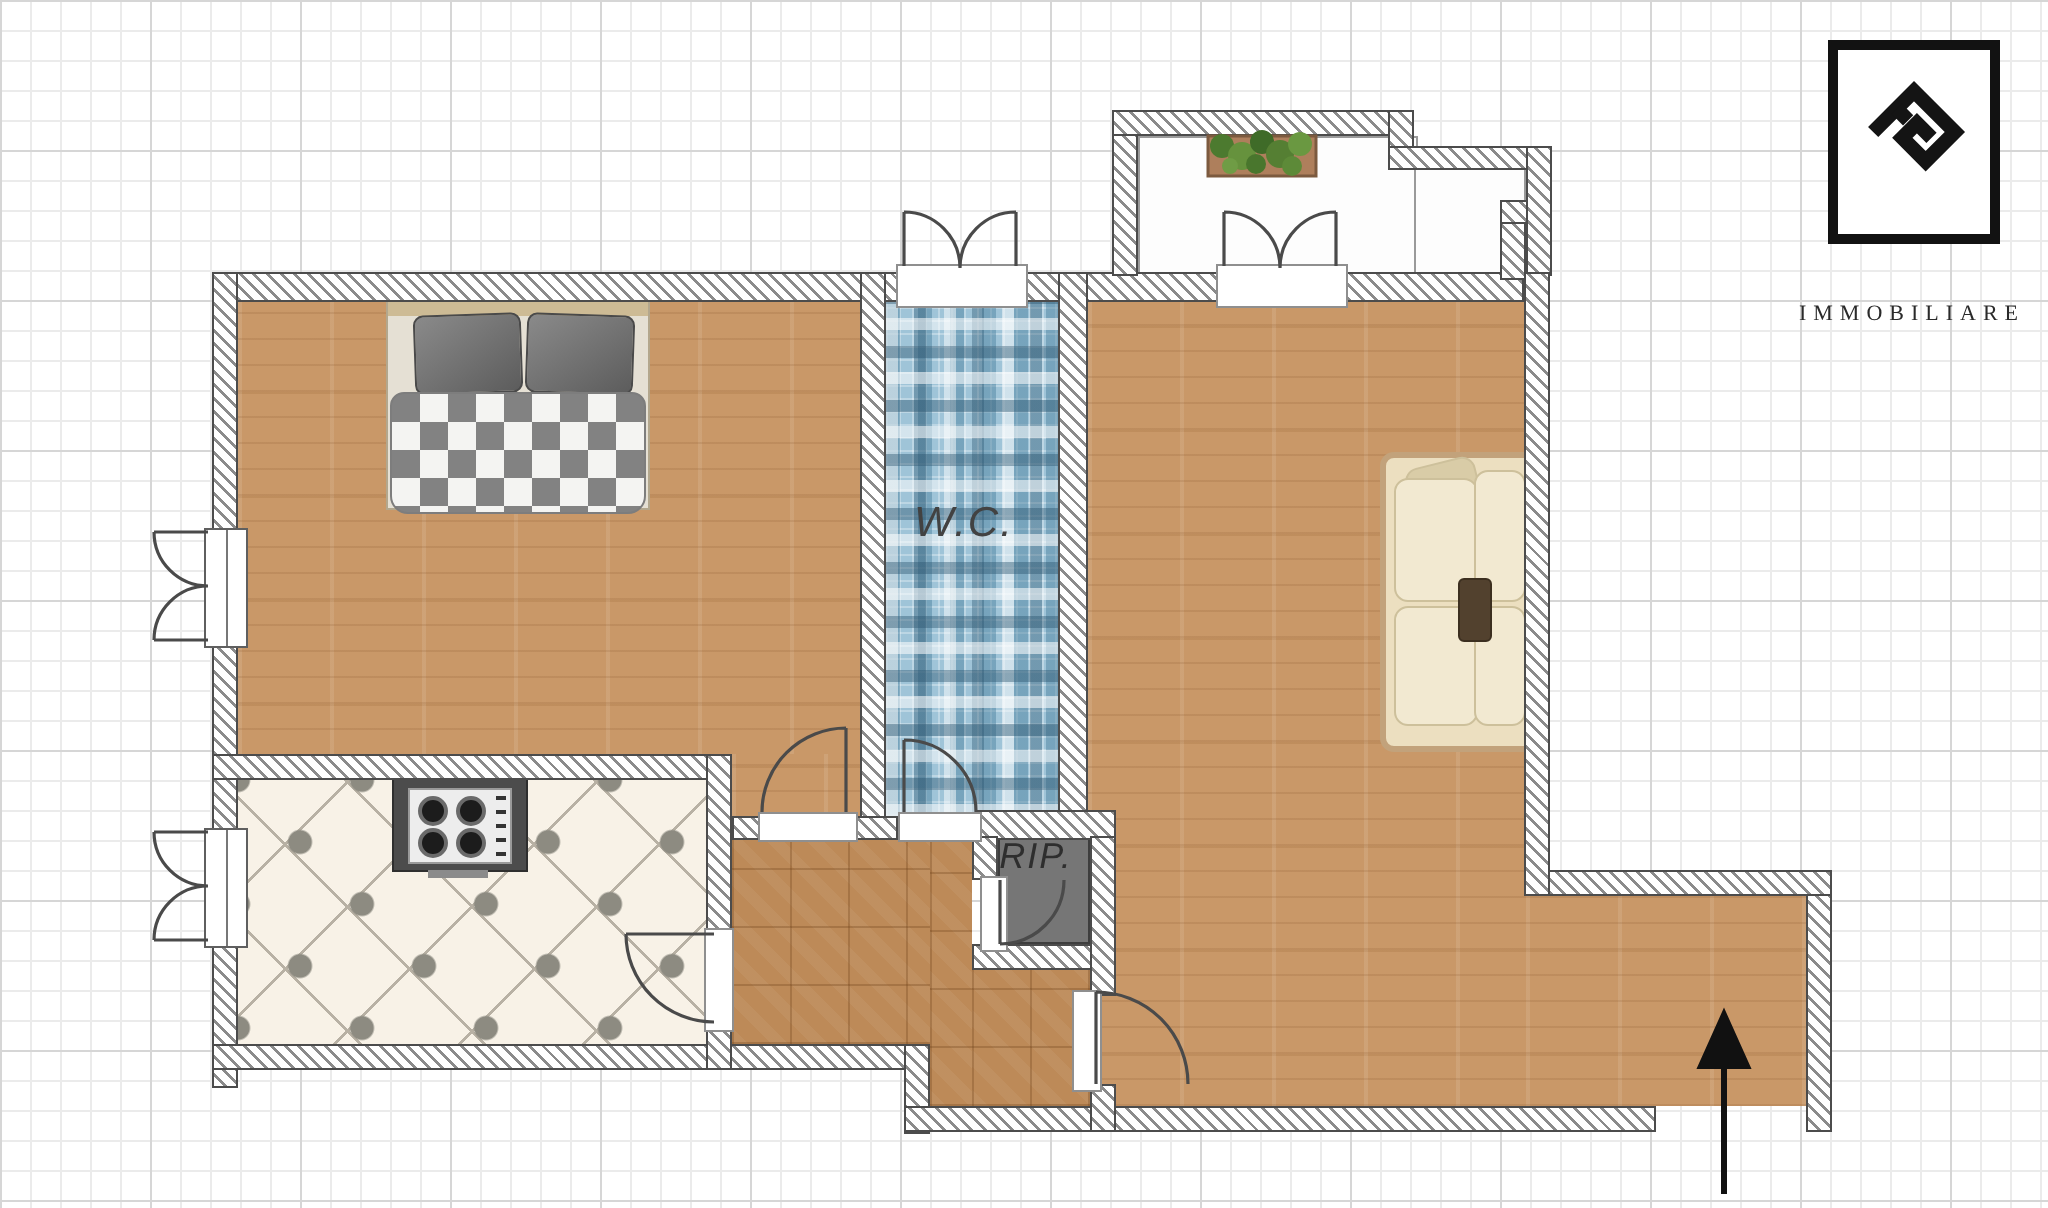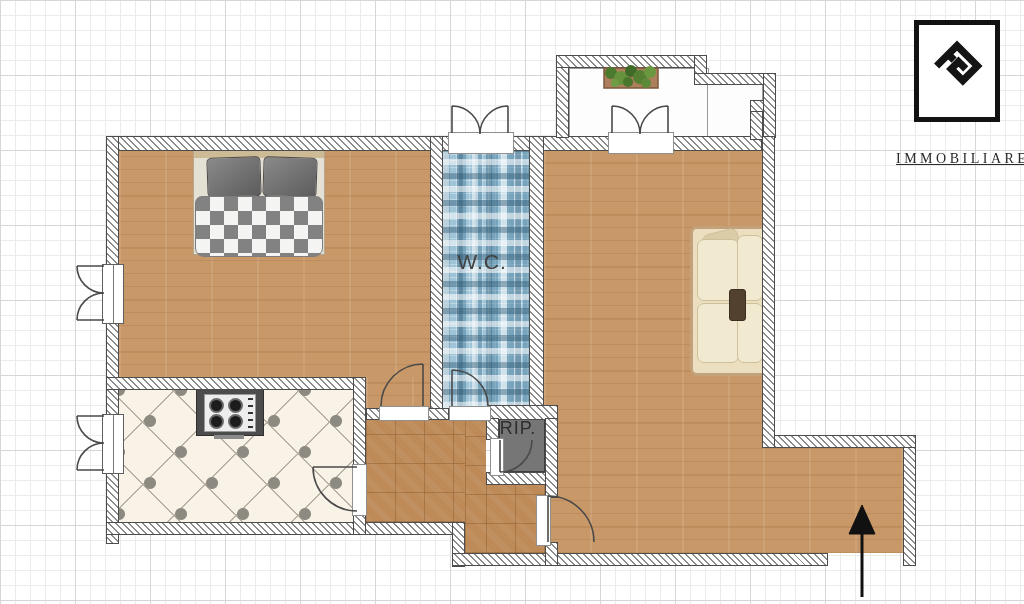--- a/index.html
+++ b/index.html
@@ -51,21 +51,21 @@
       repeating-linear-gradient(90deg, rgba(255,255,255,.50) 0 6px, transparent 6px 14px, rgba(42,84,110,.38) 14px 20px, transparent 20px 29px),
       repeating-linear-gradient(90deg, rgba(70,125,155,.45) 0 7px, transparent 7px 16px),
       repeating-linear-gradient(0deg, rgba(255,255,255,.30) 0 1px, transparent 1px 6.5px),
       repeating-linear-gradient(90deg, rgba(255,255,255,.30) 0 1px, transparent 1px 6.5px);
   }
   .floor-storage{background-color:#767676;border:1.6px solid #3e3e3e;}
   .floor-balcony{background-color:#fdfdfd;border:1px solid #9a9a9a;}
   .threshold{position:absolute;background:#fff;border:1px solid #8f8f8f;z-index:4;}
   .window-frame{position:absolute;background:#fff;border:1.6px solid #5f5f5f;z-index:4;}
   .window-frame::after{content:"";position:absolute;left:50%;top:0;bottom:0;width:1.4px;background:#777;}
-  .plan-label{position:absolute;z-index:6;color:#424242;text-align:center;letter-spacing:1px;}
+  .plan-label{position:absolute;z-index:6;color:#424242;text-align:center;letter-spacing:1px;font-style:italic;}
   svg.overlay{position:absolute;left:0;top:0;z-index:5;pointer-events:none;}
   .furn{position:absolute;z-index:2;}
   
   .bed-base{background:#e5e0d4;border:1px solid #b3a78d;}
   .bed-head{position:absolute;left:0;top:0;right:0;height:9px;background:#cdbb95;}
   .pillow{position:absolute;background:linear-gradient(145deg,#8a8a8a,#5c5c5c);border:1px solid #4a4a4a;border-radius:5px;}
   .duvet{position:absolute;background:repeating-conic-gradient(#f4f4f2 0 25%,#828282 0 50%) 0 0/28px 28px;border:1px solid #7d7d7d;border-radius:7px 7px 9px 9px;}
   
   .sofa{background:#ecdfc0;border:3px solid #c2a27b;border-radius:7px;}
   .cushion{position:absolute;background:#f2e9d1;border:1px solid #cdc09b;border-radius:7px;}
@@ -213,15 +213,15 @@
   <div class="plan-label" style="left:495px;top:418px;width:46px;font-size:18px;color:#2e2e2e;">RIP.</div>
 
   <div class="logo-square" style="left:914px;top:20px;width:76px;height:92px;">
     <svg width="66" height="82" viewBox="0 0 64 64" style="margin:0 auto;display:block;">
       <g transform="rotate(45 32 32)" stroke="#141414" stroke-width="7" fill="none">
         <path d="M18,46 V18 H46 V38 H30 V28 H40"></path>
         <path d="M18,30 H26"></path>
       </g>
     </svg>
   </div>
-  <div class="logo-text" style="left:896px;top:151px;width:120px;font-size:14px;letter-spacing:3.5px;color:#2a2a2a;text-decoration:underline;">IMMOBILIARE</div>
+  <div class="logo-text" style="left:896px;top:151px;width:120px;font-size:11px;letter-spacing:3.5px;color:#2a2a2a;">IMMOBILIARE</div>
 
 </div>
 
 </body></html>

